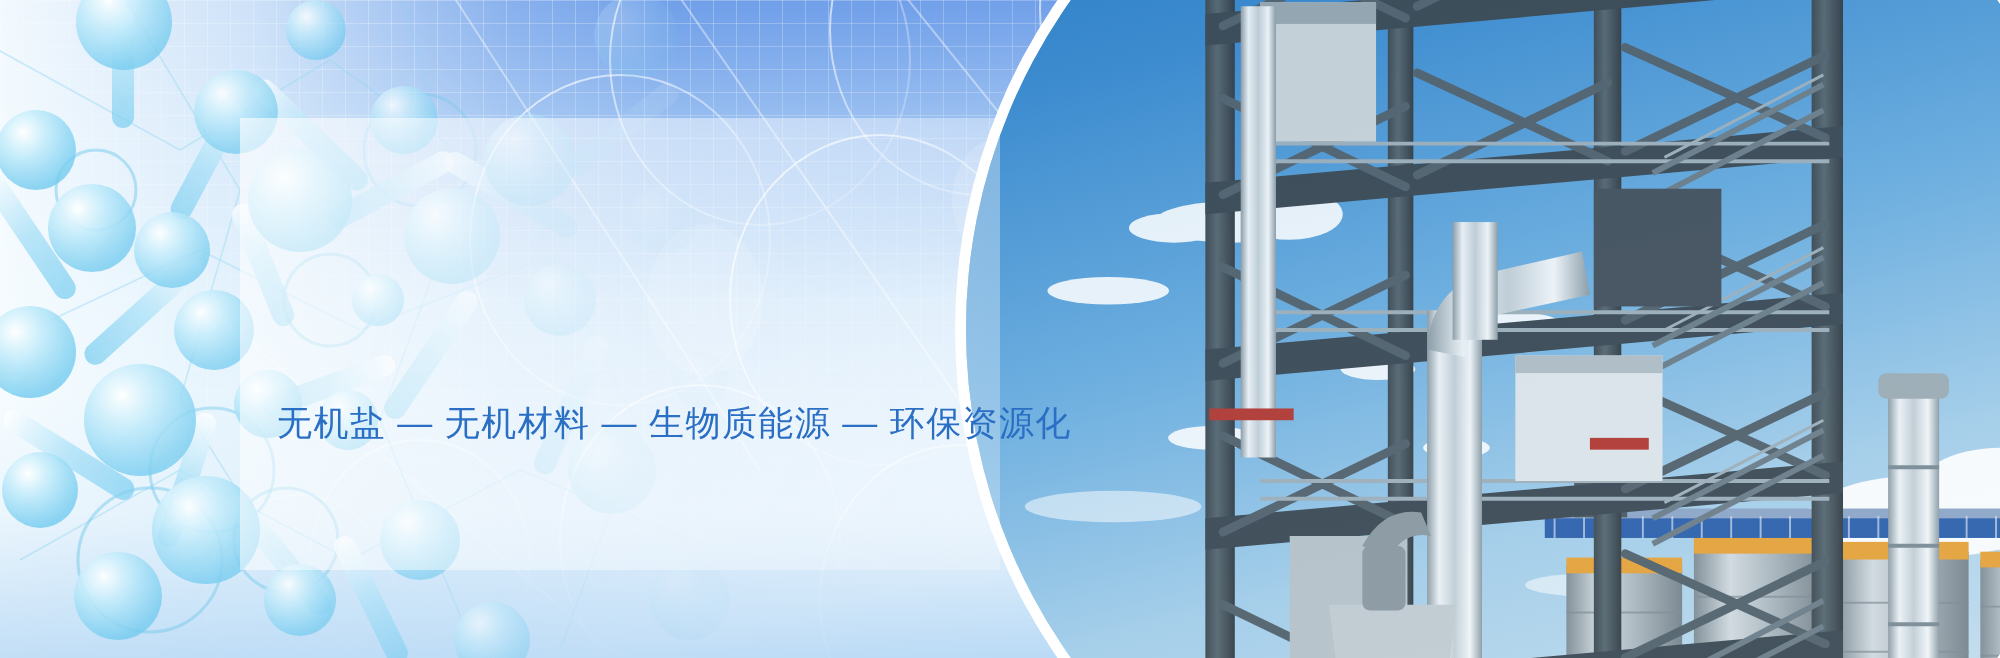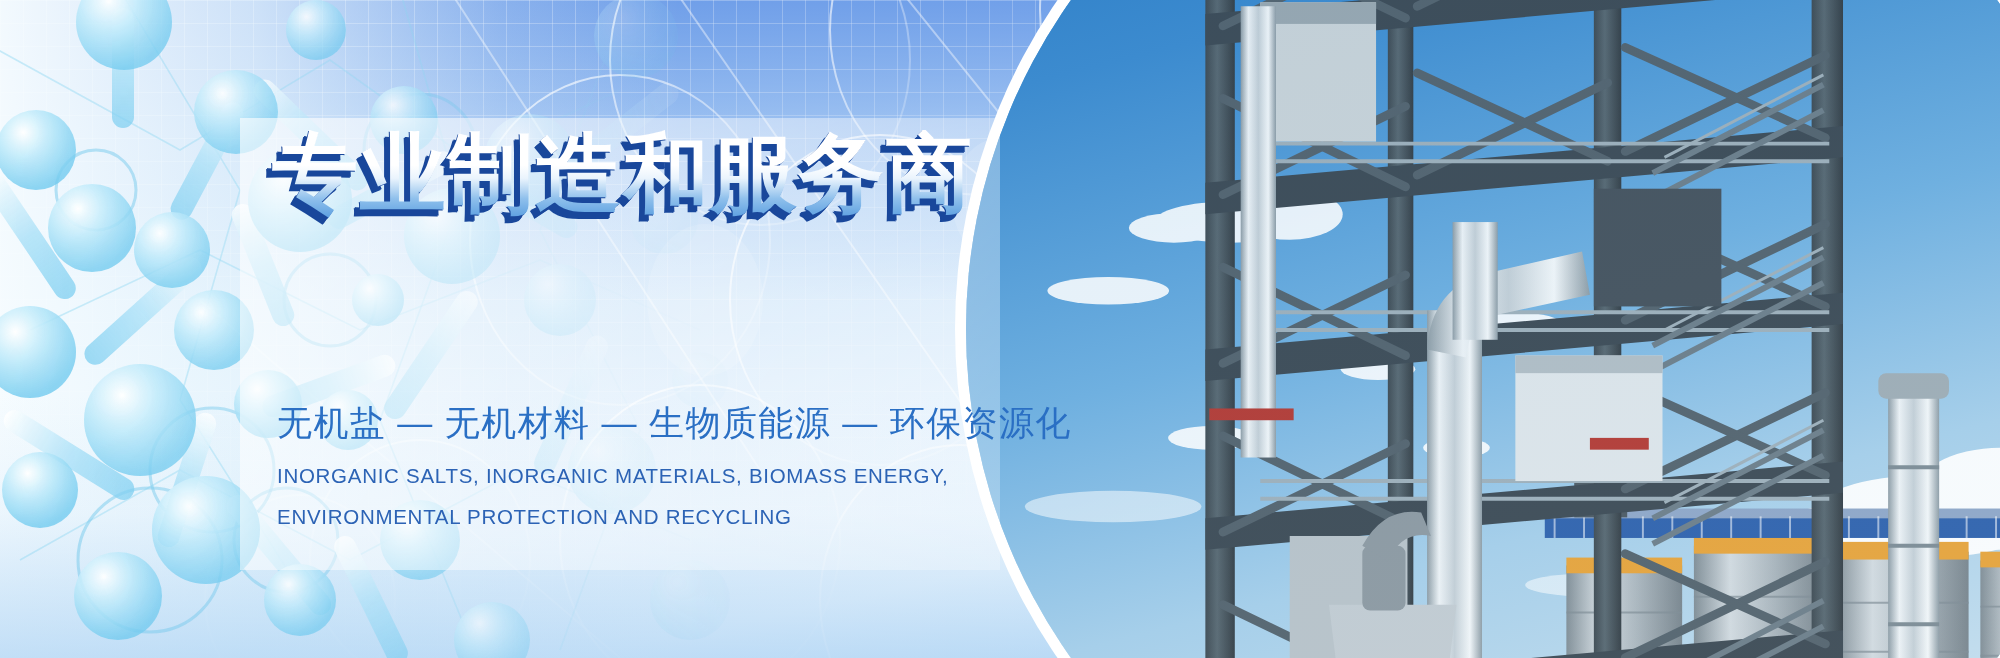--- a/index.html
+++ b/index.html
@@ -530,19 +530,17 @@
         </g>
 
         <rect width="1158" height="1158" fill="url(#skyg)" opacity=".06"></rect>
       </svg>
     </div>
   </div>
 
   <div class="panel"></div>
 
   <div class="headline">
-    <span class="hl-line hl-2">专业制造和服务商</span>
   </div>
 
   <div class="sub-cn">无机盐 —  无机材料 — 生物质能源 — 环保资源化</div>
-  <div class="sub-en">INORGANIC SALTS, INORGANIC MATERIALS, BIOMASS ENERGY, ENVIRONMENTAL PROTECTION AND RECYCLING</div>
 
 </div>
 
 </body></html>

